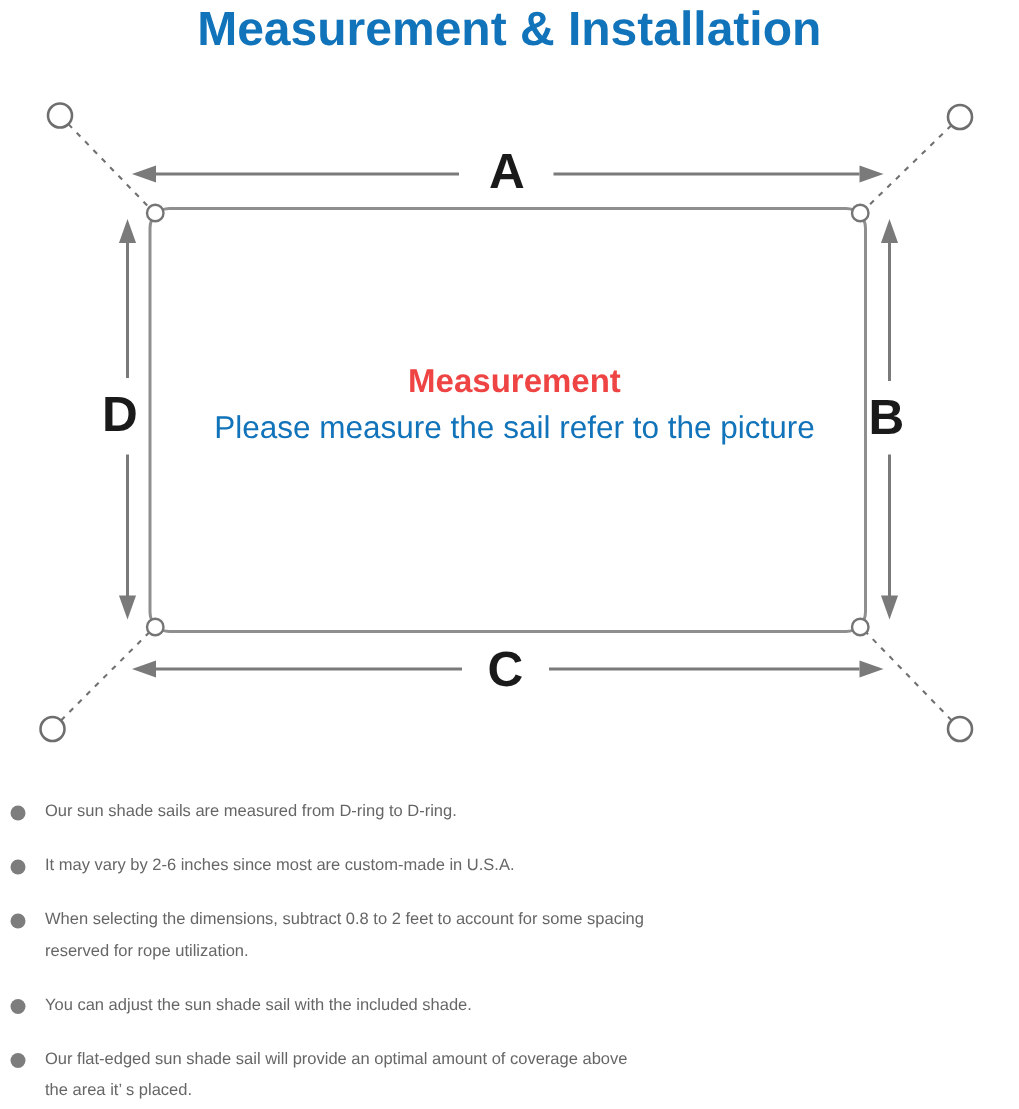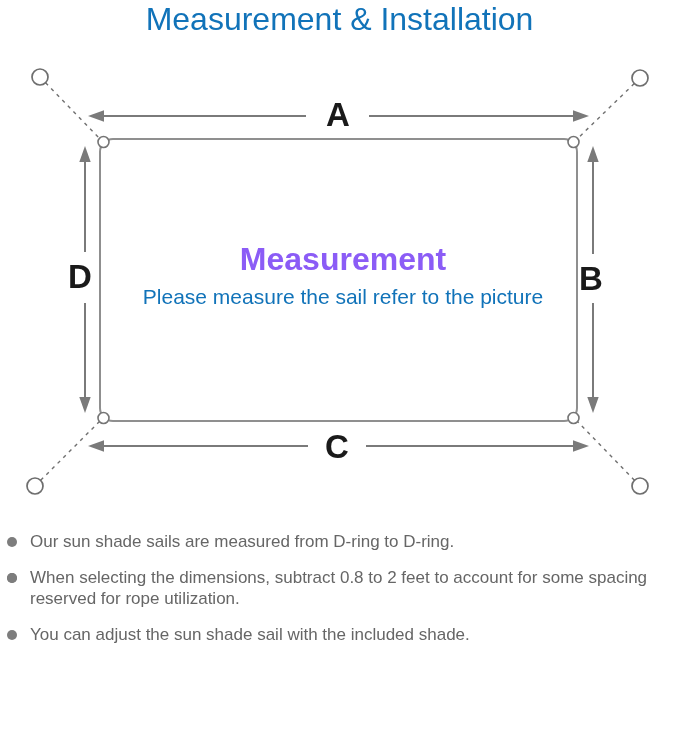--- a/index.html
+++ b/index.html
@@ -15,21 +15,21 @@
     overflow: hidden;
     font-family: "Liberation Sans", sans-serif;
   }
   .page-title {
     position: absolute;
     top: 1px;
     left: 0;
     width: 679px;
     text-align: center;
     font-size: 32px;
-    font-weight: normal;
+    font-weight: bold;
     color: #1173b9;
     letter-spacing: 0px;
   }
   #diagram-svg {
     position: absolute;
     top: 0;
     left: 0;
   }
   .dim-label {
     position: absolute;
@@ -41,43 +41,43 @@
   }
   .center-text {
     position: absolute;
     left: 343px;
     top: 241px;
     transform: translateX(-50%);
     text-align: center;
     white-space: nowrap;
   }
   .center-title {
-    font-size: 32px;
+    font-size: 22px;
     font-weight: bold;
-    color: #8b5cf6;
+    color: #ef4444;
   }
   .center-subtitle {
     margin-top: 7px;
     font-size: 21px;
     color: #1173b9;
   }
   .notes-list {
     position: absolute;
     top: 531px;
     left: 7px;
     width: 660px;
     margin: 0;
     padding: 0;
     list-style: none;
   }
   .note-item {
     position: relative;
     padding-left: 23px;
     margin-bottom: 15px;
-    font-size: 17px;
+    font-size: 11px;
     line-height: 21px;
     color: #666666;
   }
   .bullet-dot {
     position: absolute;
     left: 0;
     top: 5.5px;
     width: 10px;
     height: 10px;
     border-radius: 50%;
@@ -158,25 +158,31 @@
     <div class="center-subtitle">Please measure the sail refer to the picture</div>
   </div>
 
   <ul class="notes-list">
     <li class="note-item">
       <span class="bullet-dot"></span>
       <span class="note-text">Our sun shade sails are measured from D-ring to D-ring.</span>
     </li>
     <li class="note-item">
       <span class="bullet-dot"></span>
+      <span class="note-text">It may vary by 2-6 inches since most are custom-made in U.S.A.</span>
     </li>
     <li class="note-item">
       <span class="bullet-dot"></span>
       <span class="note-text">When selecting the dimensions, subtract 0.8 to 2 feet to account for some spacing
 reserved for rope utilization.</span>
     </li>
     <li class="note-item">
       <span class="bullet-dot"></span>
       <span class="note-text">You can adjust the sun shade sail with the included shade.</span>
     </li>
+    <li class="note-item">
+      <span class="bullet-dot"></span>
+      <span class="note-text">Our flat-edged sun shade sail will provide an optimal amount of coverage above
+the area it’ s placed.</span>
+    </li>
   </ul>
 
 </div>
 
 </body></html>

